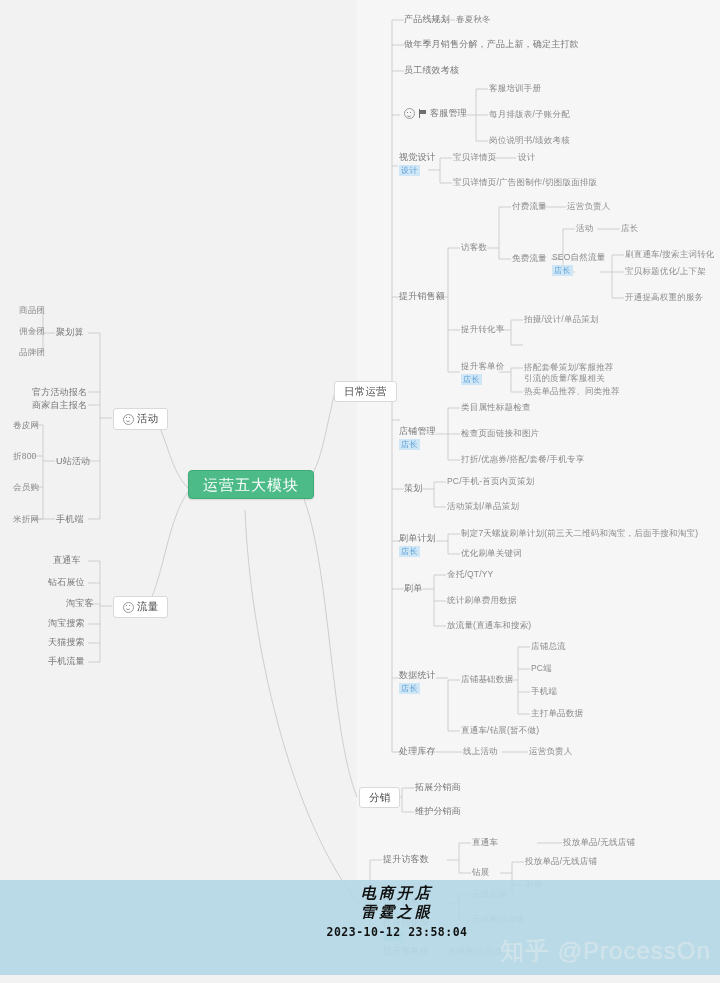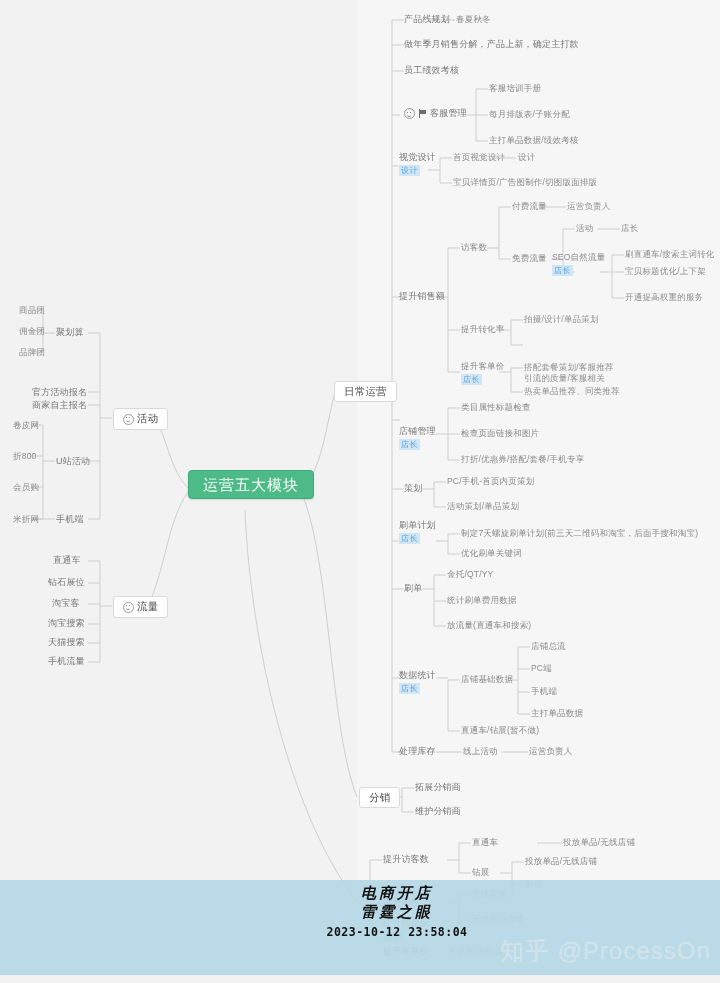--- a/index.html
+++ b/index.html
@@ -300,27 +300,27 @@
   <div class="node lv2" style="left:404px;top:14px;">产品线规划</div>
   <div class="node lv3" style="left:456px;top:14px;">春夏秋冬</div>
   <div class="node lv2" style="left:404px;top:39px;">做年季月销售分解，产品上新，确定主打款</div>
   <div class="node lv2" style="left:404px;top:65px;">员工绩效考核</div>
 
   <div class="node lv2" style="left:404px;top:108px;">
     <span class="icon-smile"></span><span class="icon-flag"></span><span>客服管理</span>
   </div>
   <div class="node lv3" style="left:489px;top:83px;">客服培训手册</div>
   <div class="node lv3" style="left:489px;top:109px;">每月排版表/子账分配</div>
-  <div class="node lv3" style="left:489px;top:135px;">主打单品数据/绩效考核</div>
+  <div class="node lv3" style="left:489px;top:135px;">岗位说明书/绩效考核</div>
 
   <div class="node lv2" style="left:399px;top:152px;">
     <span>视觉设计</span>
     <span class="role">设计</span>
   </div>
-  <div class="node lv3" style="left:453px;top:152px;">首页视觉设计</div>
+  <div class="node lv3" style="left:453px;top:152px;">宝贝详情页</div>
   <div class="node lv3" style="left:518px;top:152px;">设计</div>
   <div class="node lv3" style="left:453px;top:177px;">宝贝详情页/广告图制作/切图版面排版</div>
 
   <div class="node lv2" style="left:399px;top:291px;">提升销售额</div>
   <div class="node lv3" style="left:461px;top:242px;">访客数</div>
   <div class="node lv3" style="left:512px;top:201px;">付费流量</div>
   <div class="node lv4" style="left:567px;top:201px;">运营负责人</div>
   <div class="node lv3" style="left:512px;top:253px;">免费流量</div>
   <div class="node lv3" style="left:576px;top:223px;">活动</div>
   <div class="node lv4" style="left:621px;top:223px;">店长</div>
@@ -348,21 +348,21 @@
     <span class="role">店长</span>
   </div>
   <div class="node lv3" style="left:461px;top:402px;">类目属性标题检查</div>
   <div class="node lv3" style="left:461px;top:428px;">检查页面链接和图片</div>
   <div class="node lv3" style="left:461px;top:454px;">打折/优惠券/搭配/套餐/手机专享</div>
 
   <div class="node lv2" style="left:404px;top:483px;">策划</div>
   <div class="node lv3" style="left:447px;top:476px;">PC/手机-首页内页策划</div>
   <div class="node lv3" style="left:447px;top:501px;">活动策划/单品策划</div>
 
-  <div class="node lv2" style="left:399px;top:520px;">
+  <div class="node lv2" style="left:399px;top:533px;">
     <span>刷单计划</span>
     <span class="role">店长</span>
   </div>
   <div class="node lv3" style="left:461px;top:528px;">制定7天螺旋刷单计划(前三天二维码和淘宝，后面手搜和淘宝)</div>
   <div class="node lv3" style="left:461px;top:548px;">优化刷单关键词</div>
 
   <div class="node lv2" style="left:404px;top:583px;">刷单</div>
   <div class="node lv3" style="left:447px;top:569px;">金托/QT/YY</div>
   <div class="node lv3" style="left:447px;top:595px;">统计刷单费用数据</div>
   <div class="node lv3" style="left:447px;top:620px;">放流量(直通车和搜索)</div>
@@ -396,21 +396,21 @@
   <div class="node lv3" style="left:13px;top:451px;">折800</div>
   <div class="node lv3" style="left:13px;top:482px;">会员购</div>
   <div class="node lv3" style="left:13px;top:514px;">米折网</div>
   <div class="node lv2" style="left:56px;top:514px;">手机端</div>
 
   <div class="node lv1" style="left:113px;top:596px;">
     <span class="icon-smile"></span><span>流量</span>
   </div>
   <div class="node lv2" style="left:53px;top:555px;">直通车</div>
   <div class="node lv2" style="left:48px;top:577px;">钻石展位</div>
-  <div class="node lv2" style="left:52px;top:598px;text-align:right;">淘宝客</div>
+  <div class="node lv2" style="left:66px;top:598px;text-align:right;">淘宝客</div>
   <div class="node lv2" style="left:48px;top:618px;">淘宝搜索</div>
   <div class="node lv2" style="left:48px;top:637px;">天猫搜索</div>
   <div class="node lv2" style="left:48px;top:656px;">手机流量</div>
 
   <div class="node lv1" style="left:359px;top:787px;">分销</div>
   <div class="node lv2" style="left:415px;top:782px;">拓展分销商</div>
   <div class="node lv2" style="left:415px;top:806px;">维护分销商</div>
 
   <div class="node lv2" style="left:383px;top:854px;">提升访客数</div>
   <div class="node lv3" style="left:472px;top:837px;">直通车</div>

